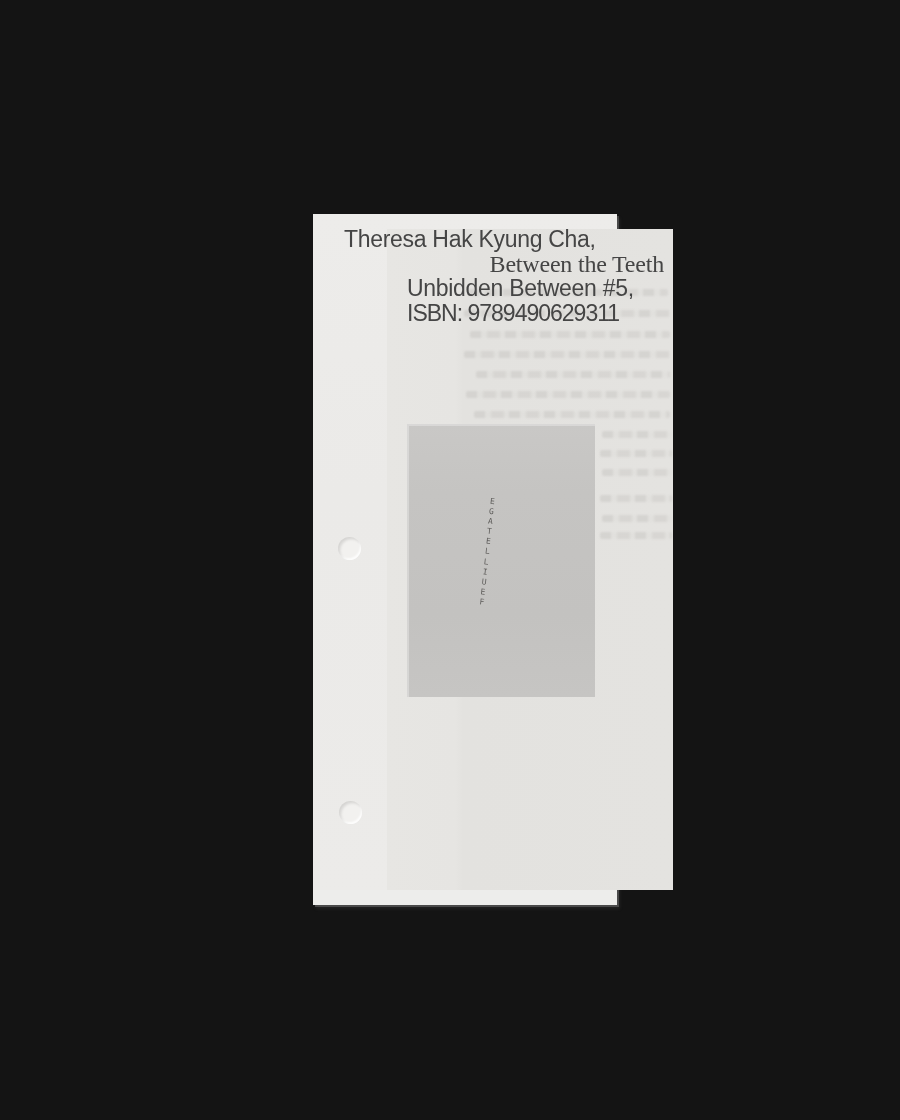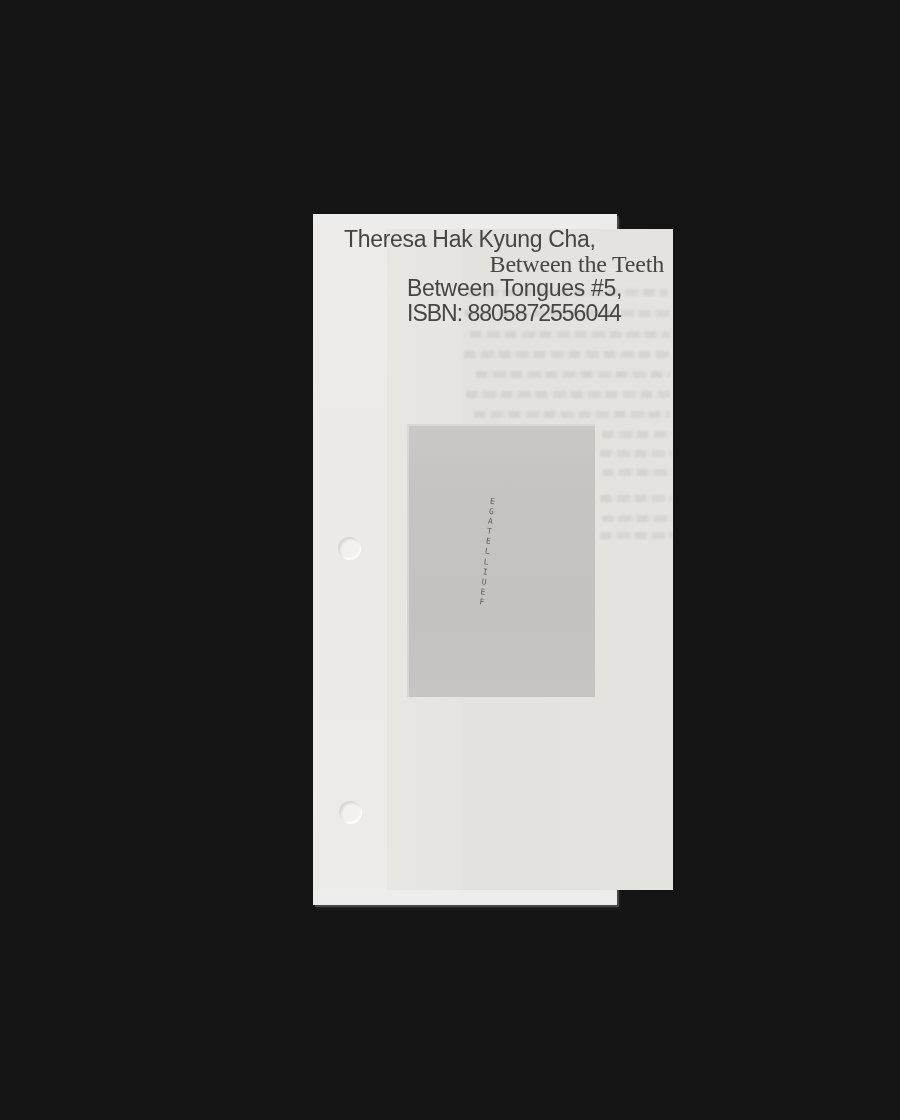--- a/index.html
+++ b/index.html
@@ -102,22 +102,22 @@
         <div class="ghost-line" style="left: 287px; top: 236px; width: 72px;"></div>
         <div class="ghost-line" style="left: 289px; top: 255px; width: 70px;"></div>
         <div class="ghost-line" style="left: 287px; top: 281px; width: 72px;"></div>
         <div class="ghost-line" style="left: 289px; top: 301px; width: 70px;"></div>
         <div class="ghost-line" style="left: 287px; top: 318px; width: 72px;"></div>
       </div>
 
     <div id="title-block">
       <div class="line">Theresa Hak Kyung Cha,</div>
       <div class="line indent book-title">Between the Teeth</div>
-      <div class="line indent">Between Tongues #5,</div>
-      <div class="line indent isbn">ISBN: 8805872556044</div>
+      <div class="line indent">Unbidden Between #5,</div>
+      <div class="line indent isbn">ISBN: 9789490629311</div>
     </div>
 
     <div id="cover">
       <div id="vletters">
           <span>E</span>
           <span>G</span>
           <span>A</span>
           <span>T</span>
           <span>E</span>
           <span>L</span>

